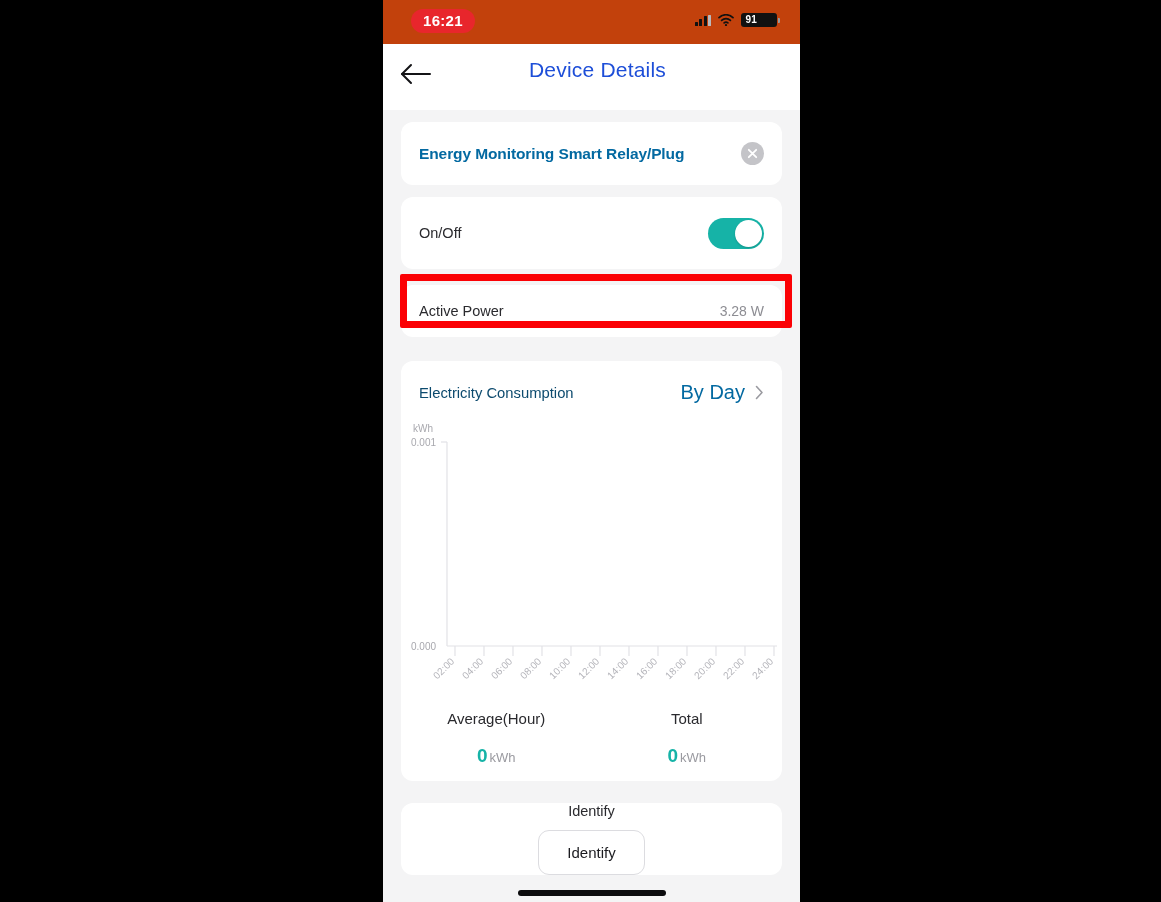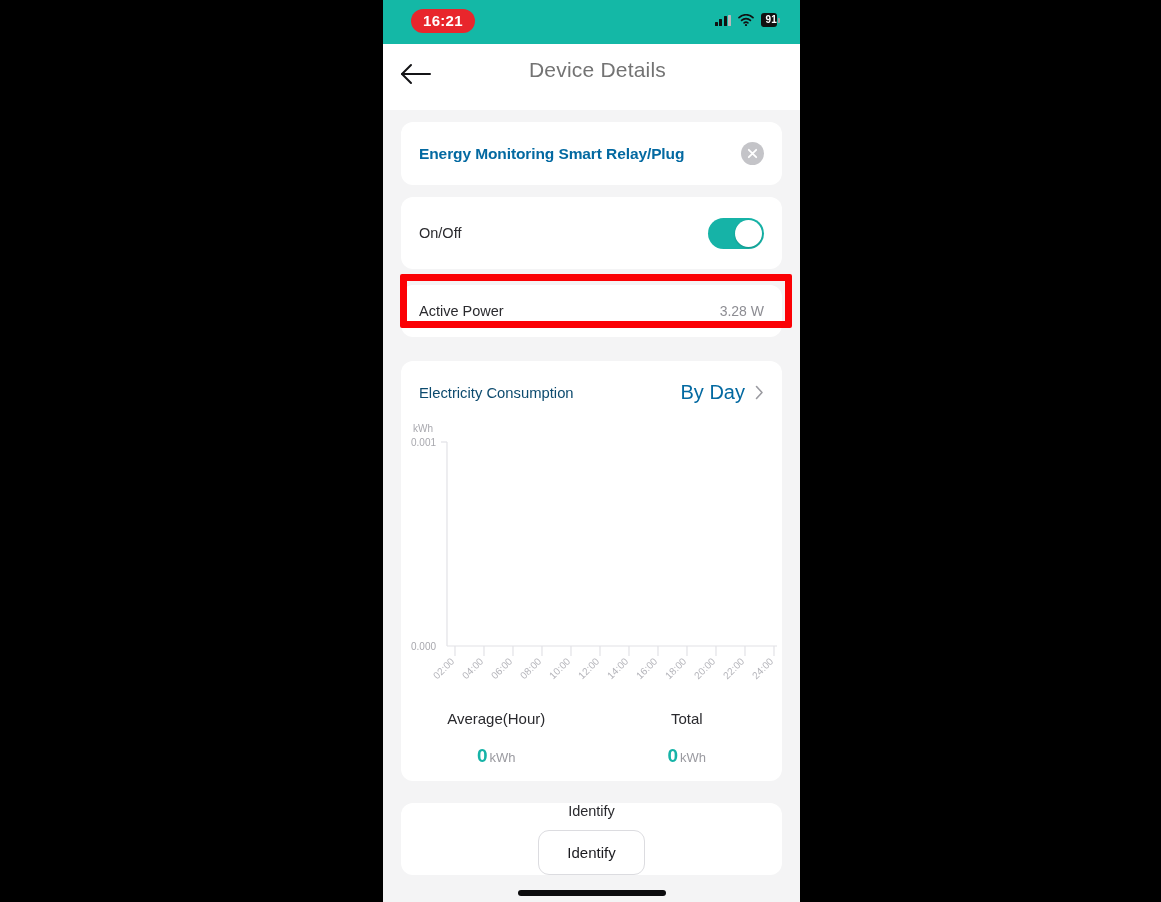--- a/index.html
+++ b/index.html
@@ -19,21 +19,21 @@
     position: absolute;
     left: 383px; top: 0;
     width: 417px; height: 902px;
     background: #f4f4f5;
     overflow: hidden;
   }
   
   .statusbar {
     position: relative;
     height: 44px;
-    background: #14b8a6;
+    background: #c2410c;
   }
   .time-pill {
     position: absolute;
     left: 28px; top: 9px;
     background: #e8262c;
     color: #ffffff;
     font-size: 15px;
     font-weight: 700;
     letter-spacing: 0.3px;
     padding: 3px 12px 4px 12px;
@@ -56,21 +56,21 @@
   .wifi { width: 16px; height: 12px; }
   .battery {
     display:flex; align-items:center;
   }
   .batt-body {
     background: #111;
     color: #fff;
     font-size: 10px;
     font-weight: 700;
     border-radius: 3px;
-    padding: 1px 0 2px 4px;
+    padding: 1px 20px 2px 4px;
     line-height: 11px;
     letter-spacing: 0.2px;
   }
   .batt-cap {
     width: 2px; height: 5px;
     background: #9a9a9e;
     border-radius: 0 1px 1px 0;
     margin-left: 1px;
   }
   
@@ -83,21 +83,21 @@
     position: absolute;
     left: 17px; top: 16px;
     width: 34px; height: 28px;
     cursor: pointer;
   }
   .nav-title {
     position: absolute;
     left: 12px; right: 0; top: 14px;
     text-align: center;
     font-size: 21px;
-    color: #737373;
+    color: #1d4ed8;
     letter-spacing: 0.2px;
   }
   
   .content {
     padding: 0 18px;
   }
   .card {
     background: #ffffff;
     border-radius: 12px;
     margin-top: 12px;

